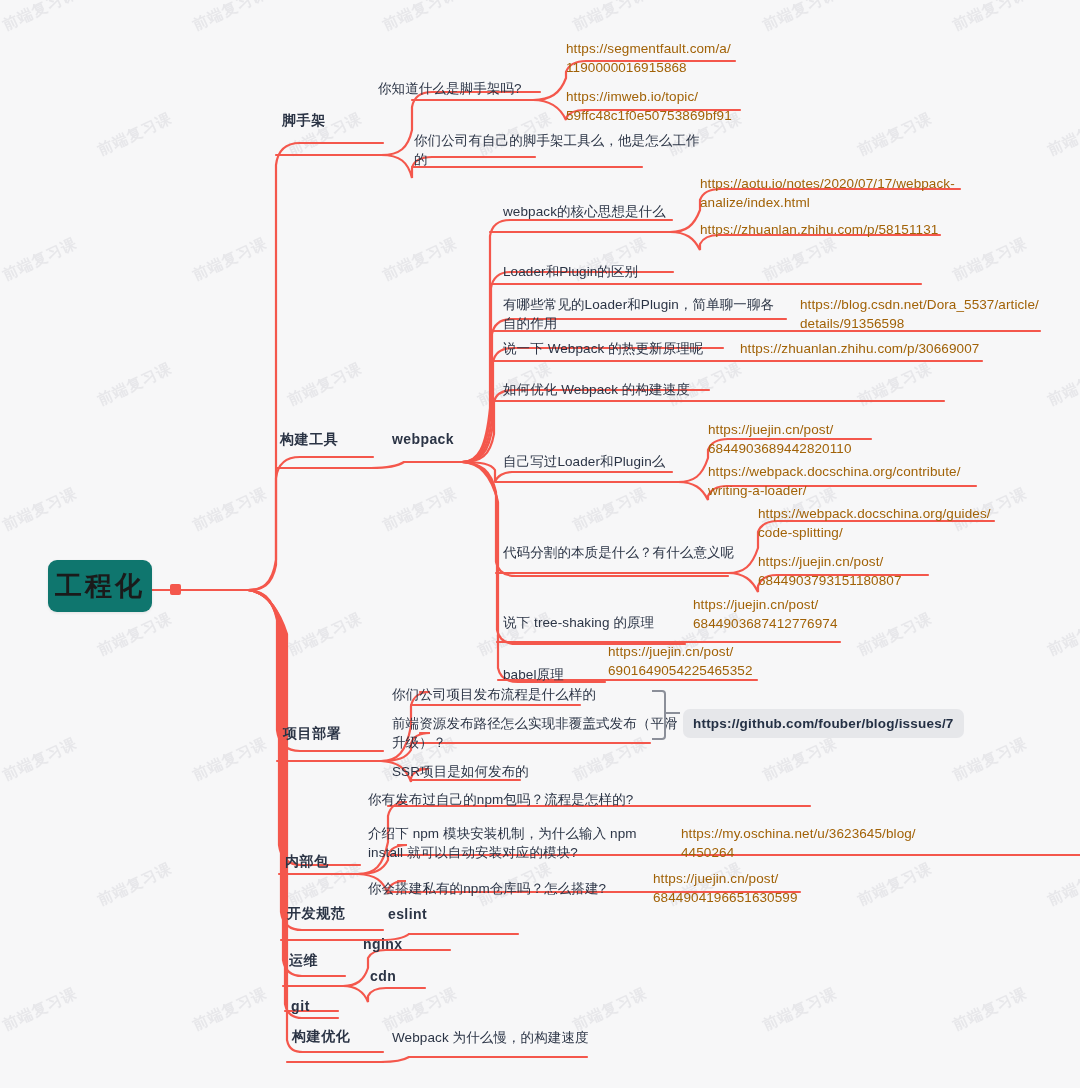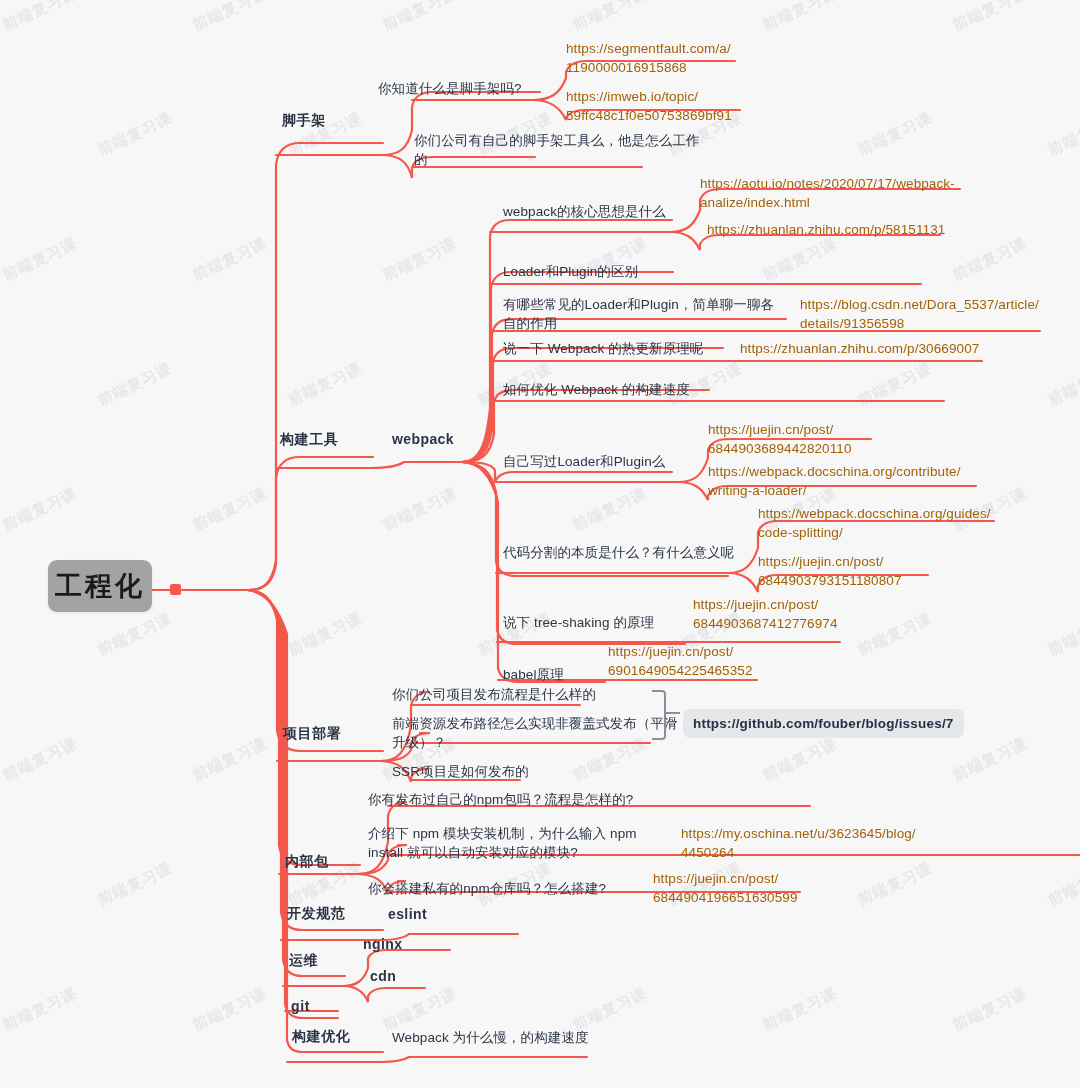--- a/index.html
+++ b/index.html
@@ -61,21 +61,21 @@
   }
   .node.sub{
     font-weight:700;
     font-size:14px;
     letter-spacing:.4px;
   }
   
   #root-node{
     position:absolute;
     z-index:3;
-    background:#a3a3a3;
+    background:#0f766e;
     border-radius:9px;
     box-shadow:0 1px 3px rgba(0,0,0,.09);
     display:flex;align-items:center;justify-content:center;
     font-size:27px;
     font-weight:700;
     color:#1a1a1a;
     letter-spacing:3px;
   }
   #root-stub{
     position:absolute;
@@ -289,21 +289,21 @@
 59ffc48c1f0e50753869bf91</div>
   <div class="node" style="left:378px;top:131px;margin-left:36px;">你们公司有自己的脚手架工具么，他是怎么工作
 的</div>
 
   <div class="node branch" style="left:280px;top:430px;">构建工具</div>
   <div class="node sub" style="left:392px;top:430px;">webpack</div>
 
   <div class="node" style="left:503px;top:202px;">webpack的核心思想是什么</div>
   <div class="node url" style="left:700px;top:174px;">https://aotu.io/notes/2020/07/17/webpack-
 analize/index.html</div>
-  <div class="node url" style="left:700px;top:220px;margin-left:7px;">https://zhuanlan.zhihu.com/p/58151131</div>
+  <div class="node url" style="left:700px;top:220px;">https://zhuanlan.zhihu.com/p/58151131</div>
 
   <div class="node" style="left:503px;top:262px;">Loader和Plugin的区别</div>
 
   <div class="node" style="left:503px;top:295px;">有哪些常见的Loader和Plugin，简单聊一聊各
 自的作用</div>
   <div class="node url" style="left:800px;top:295px;">https://blog.csdn.net/Dora_5537/article/
 details/91356598</div>
 
   <div class="node" style="left:503px;top:339px;">说一下 Webpack 的热更新原理呢</div>
   <div class="node url" style="left:740px;top:339px;">https://zhuanlan.zhihu.com/p/30669007</div>

